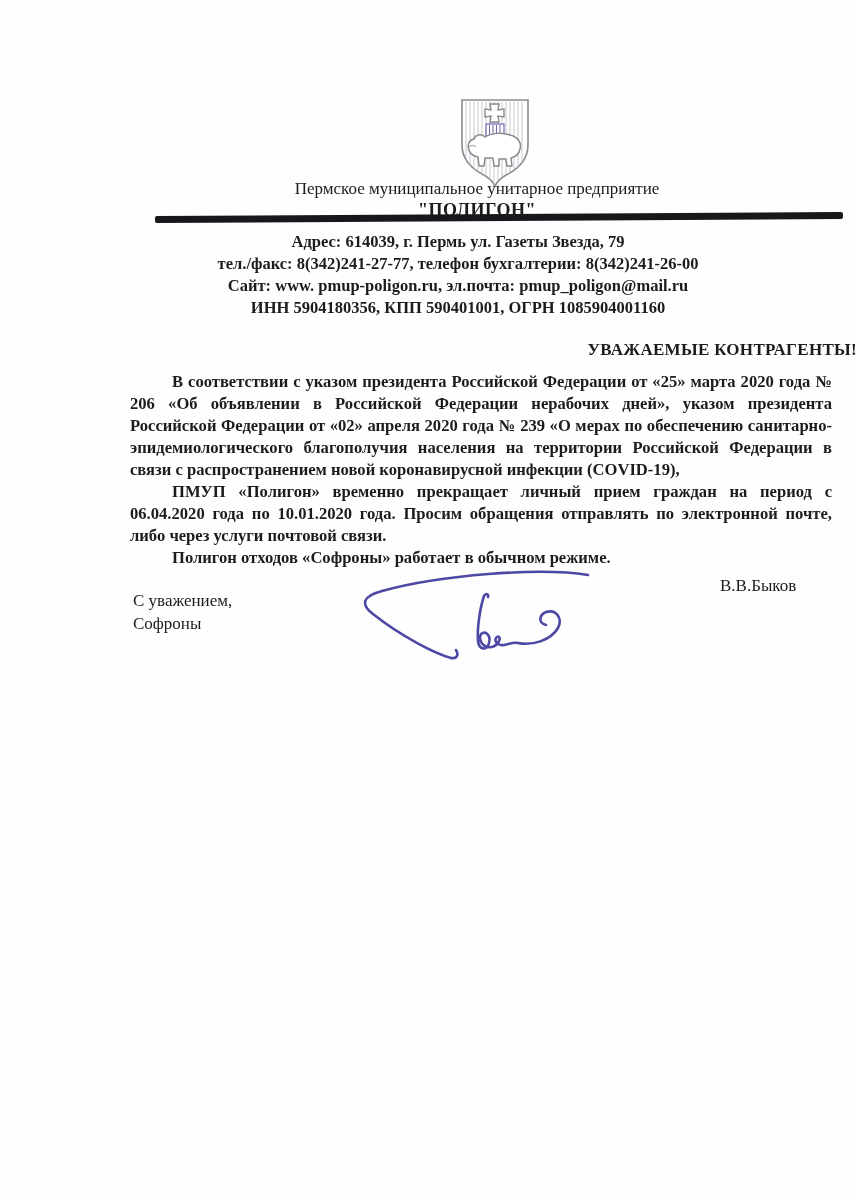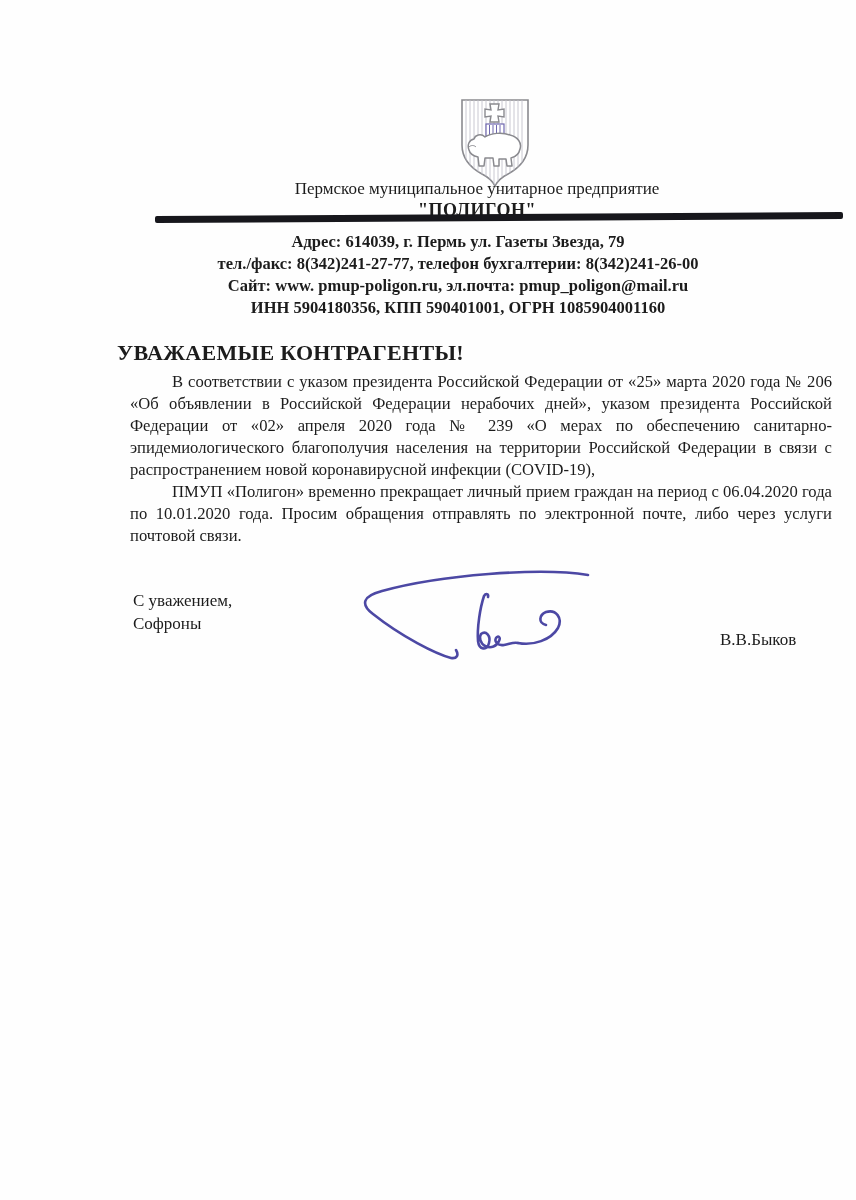--- a/index.html
+++ b/index.html
@@ -32,35 +32,36 @@
     transform:rotate(-0.35deg);
     border-radius:2px;
   }
   .contacts{
     position:absolute;left:58px;top:231px;width:800px;
     text-align:center;font-weight:bold;
     font-size:16.5px;line-height:22px;
   }
   .heading{
     position:absolute;left:117px;top:340px;width:740px;
-    text-align:left;font-weight:bold;font-size:22px;
+    text-align:right;font-weight:bold;font-size:17px;
     letter-spacing:.3px;
   }
   .body-text{
     position:absolute;left:130px;top:371px;width:702px;
     font-size:16.6px;line-height:22px;
     text-align:justify;
+    font-weight:bold;
   }
   .body-text p{margin:0;text-indent:42px;}
   .closing{
     position:absolute;left:133px;top:589px;
     font-size:17px;line-height:23px;
   }
   .signer{
-    position:absolute;left:720px;top:630px;
+    position:absolute;left:720px;top:576px;
     font-size:17px;
   }
   .signature{
     position:absolute;left:350px;top:563px;
     width:242px;height:108px;
   }
 </style>
 </head>
 <body>
 
@@ -123,20 +124,21 @@
     <div>тел./факс: 8(342)241-27-77, телефон бухгалтерии: 8(342)241-26-00</div>
     <div>Сайт: www. pmup-poligon.ru, эл.почта: pmup_poligon@mail.ru</div>
     <div>ИНН 5904180356, КПП 590401001, ОГРН 1085904001160</div>
   </div>
 
   <div class="heading">УВАЖАЕМЫЕ КОНТРАГЕНТЫ!</div>
 
   <div class="body-text">
     <p>В соответствии с указом президента Российской Федерации от «25» марта 2020 года № 206 «Об объявлении в Российской Федерации нерабочих дней», указом президента Российской Федерации от «02» апреля 2020 года № 239 «О мерах по обеспечению санитарно-эпидемиологического благополучия населения на территории Российской Федерации в связи с распространением новой коронавирусной инфекции (COVID-19),</p>
     <p>ПМУП «Полигон» временно прекращает личный прием граждан на период с 06.04.2020 года по 10.01.2020 года. Просим обращения отправлять по электронной почте, либо через услуги почтовой связи.</p>
+    <p>Полигон отходов «Софроны» работает в обычном режиме.</p>
   </div>
 
   <div class="closing">
     <div>С уважением,</div>
     <div>Софроны</div>
   </div>
 
   <div class="signature">
     <svg width="242" height="108" viewBox="0 0 242 108" xmlns="http://www.w3.org/2000/svg" fill="none" stroke="#4c48a4" stroke-width="2.6" stroke-linecap="round">
 

